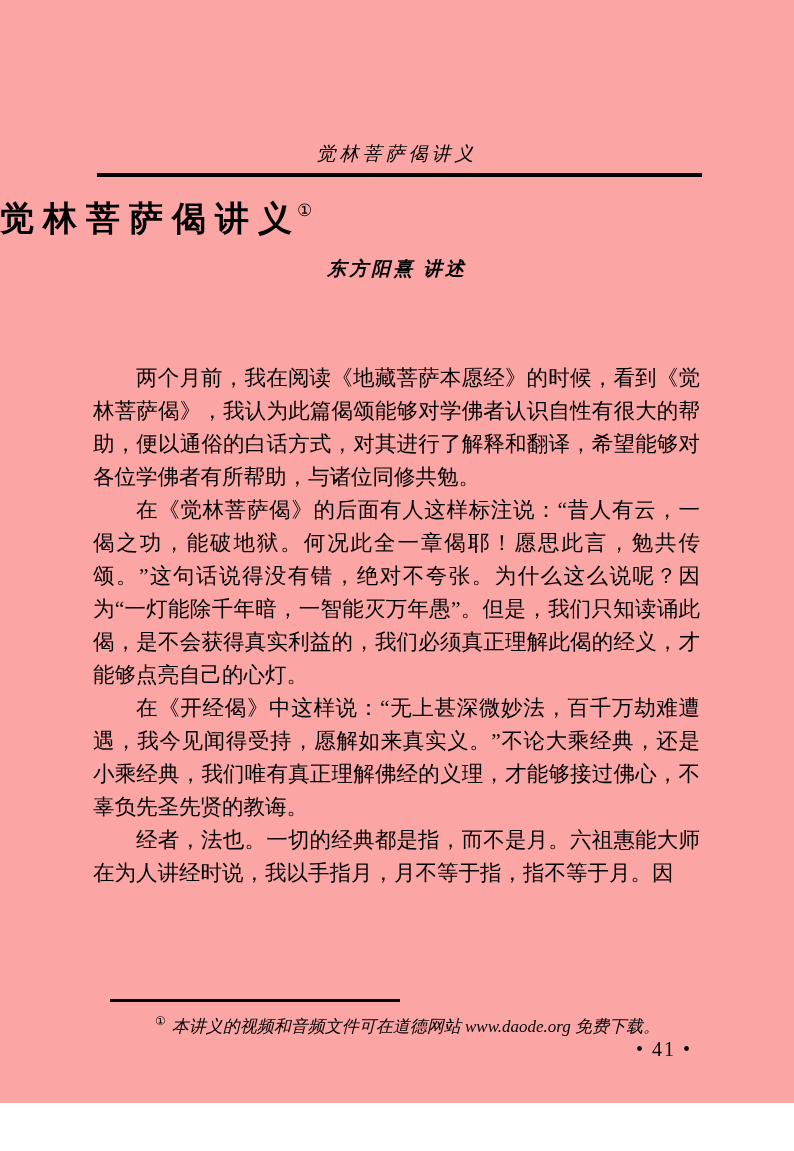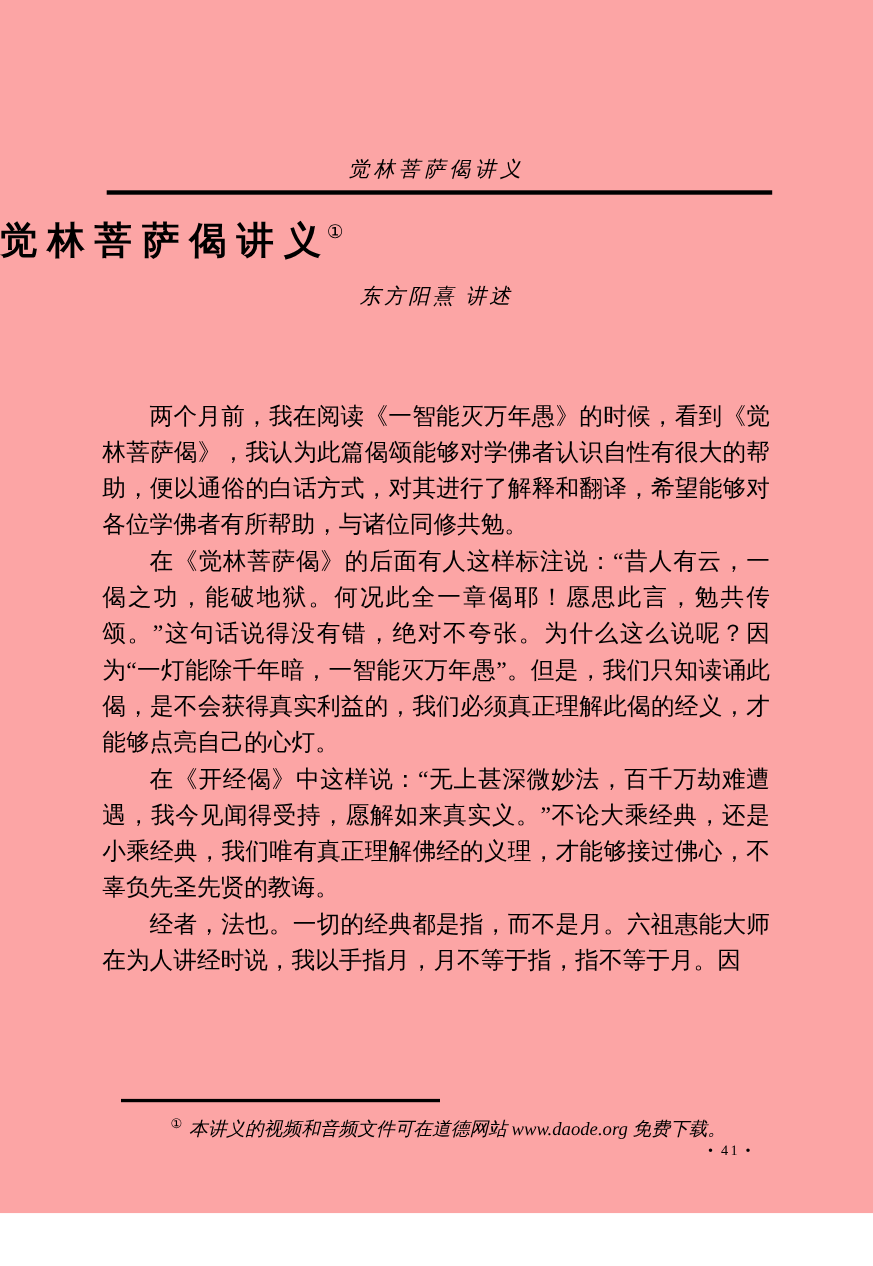--- a/index.html
+++ b/index.html
@@ -64,20 +64,21 @@
   .author-line {
     position: absolute;
     top: 256px;
     left: 0;
     width: 100%;
     text-align: center;
     font-style: italic;
     font-size: 19px;
     letter-spacing: 3px;
     white-space: nowrap;
+    font-weight: bold;
   }
 
   
   .body-text {
     position: absolute;
     top: 362px;
     left: 93px;
     width: 607px;
     font-size: 21.5px;
     line-height: 33px;
@@ -116,40 +117,40 @@
     font-style: normal;
   }
 
   
   .page-number {
     position: absolute;
     top: 1038px;
     left: 614px;
     width: 100px;
     text-align: center;
-    font-size: 13px;
+    font-size: 20px;
     letter-spacing: 2px;
     white-space: nowrap;
   }
 </style>
 </head>
 <body>
 
 <div class="page">
 
   <div class="running-header">觉林菩萨偈讲义</div>
 
   <div class="header-rule"></div>
 
   <h1 class="doc-title"><span>觉林菩萨偈讲义</span><span class="title-ref">①</span></h1>
 
   <div class="author-line">东方阳熹 讲述</div>
 
   <div class="body-text">
-    <p>两个月前，我在阅读《一智能灭万年愚》的时候，看到《觉林菩萨偈》，我认为此篇偈颂能够对学佛者认识自性有很大的帮助，便以通俗的白话方式，对其进行了解释和翻译，希望能够对各位学佛者有所帮助，与诸位同修共勉。</p>
+    <p>两个月前，我在阅读《地藏菩萨本愿经》的时候，看到《觉林菩萨偈》，我认为此篇偈颂能够对学佛者认识自性有很大的帮助，便以通俗的白话方式，对其进行了解释和翻译，希望能够对各位学佛者有所帮助，与诸位同修共勉。</p>
     <p>在《觉林菩萨偈》的后面有人这样标注说：“昔人有云，一偈之功，能破地狱。何况此全一章偈耶！愿思此言，勉共传颂。”这句话说得没有错，绝对不夸张。为什么这么说呢？因为“一灯能除千年暗，一智能灭万年愚”。但是，我们只知读诵此偈，是不会获得真实利益的，我们必须真正理解此偈的经义，才能够点亮自己的心灯。</p>
     <p>在《开经偈》中这样说：“无上甚深微妙法，百千万劫难遭遇，我今见闻得受持，愿解如来真实义。”不论大乘经典，还是小乘经典，我们唯有真正理解佛经的义理，才能够接过佛心，不辜负先圣先贤的教诲。</p>
     <p>经者，法也。一切的经典都是指，而不是月。六祖惠能大师在为人讲经时说，我以手指月，月不等于指，指不等于月。因</p>
   </div>
 
   <div class="footnote-rule"></div>
 
   <div class="footnote"><span class="footnote-marker">①</span><span>本讲义的视频和音频文件可在道德网站 www.daode.org 免费下载。</span></div>
 
   <div class="page-number">• 41 •</div>

